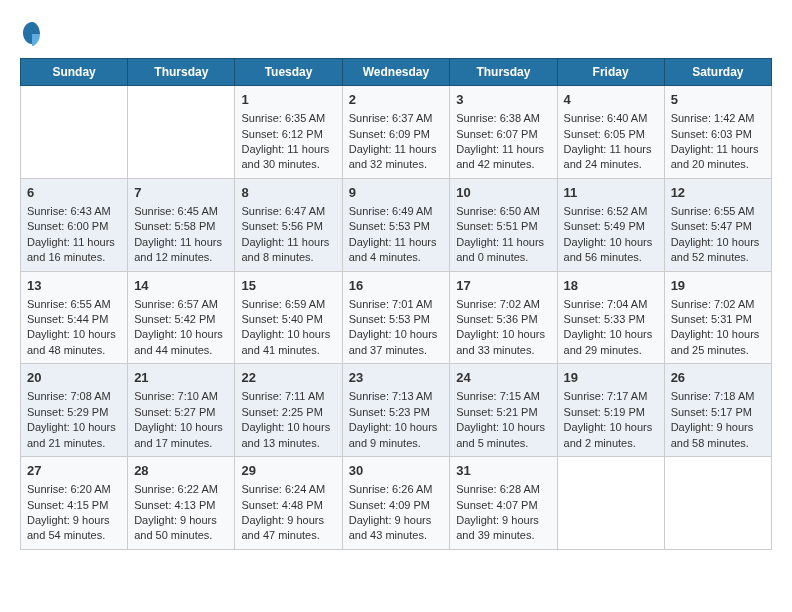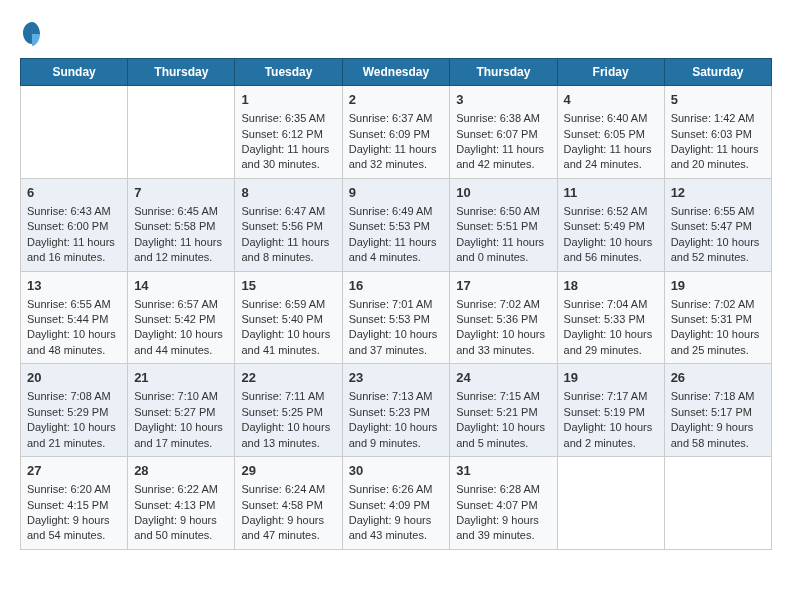--- a/index.html
+++ b/index.html
@@ -271,21 +271,21 @@
         <td>
           <span class="day-num">21</span>
           <div>Sunrise: 7:10 AM</div>
           <div>Sunset: 5:27 PM</div>
           <div>Daylight: 10 hours</div>
           <div>and 17 minutes.</div>
         </td>
         <td>
           <span class="day-num">22</span>
           <div>Sunrise: 7:11 AM</div>
-          <div>Sunset: 5:25 PM</div>
+          <div>Sunset: 2:25 PM</div>
           <div>Daylight: 10 hours</div>
           <div>and 13 minutes.</div>
         </td>
         <td>
           <span class="day-num">23</span>
           <div>Sunrise: 7:13 AM</div>
           <div>Sunset: 5:23 PM</div>
           <div>Daylight: 10 hours</div>
           <div>and 9 minutes.</div>
         </td>
@@ -322,21 +322,21 @@
         <td>
           <span class="day-num">28</span>
           <div>Sunrise: 6:22 AM</div>
           <div>Sunset: 4:13 PM</div>
           <div>Daylight: 9 hours</div>
           <div>and 50 minutes.</div>
         </td>
         <td>
           <span class="day-num">29</span>
           <div>Sunrise: 6:24 AM</div>
-          <div>Sunset: 4:58 PM</div>
+          <div>Sunset: 4:48 PM</div>
           <div>Daylight: 9 hours</div>
           <div>and 47 minutes.</div>
         </td>
         <td>
           <span class="day-num">30</span>
           <div>Sunrise: 6:26 AM</div>
           <div>Sunset: 4:09 PM</div>
           <div>Daylight: 9 hours</div>
           <div>and 43 minutes.</div>
         </td>

